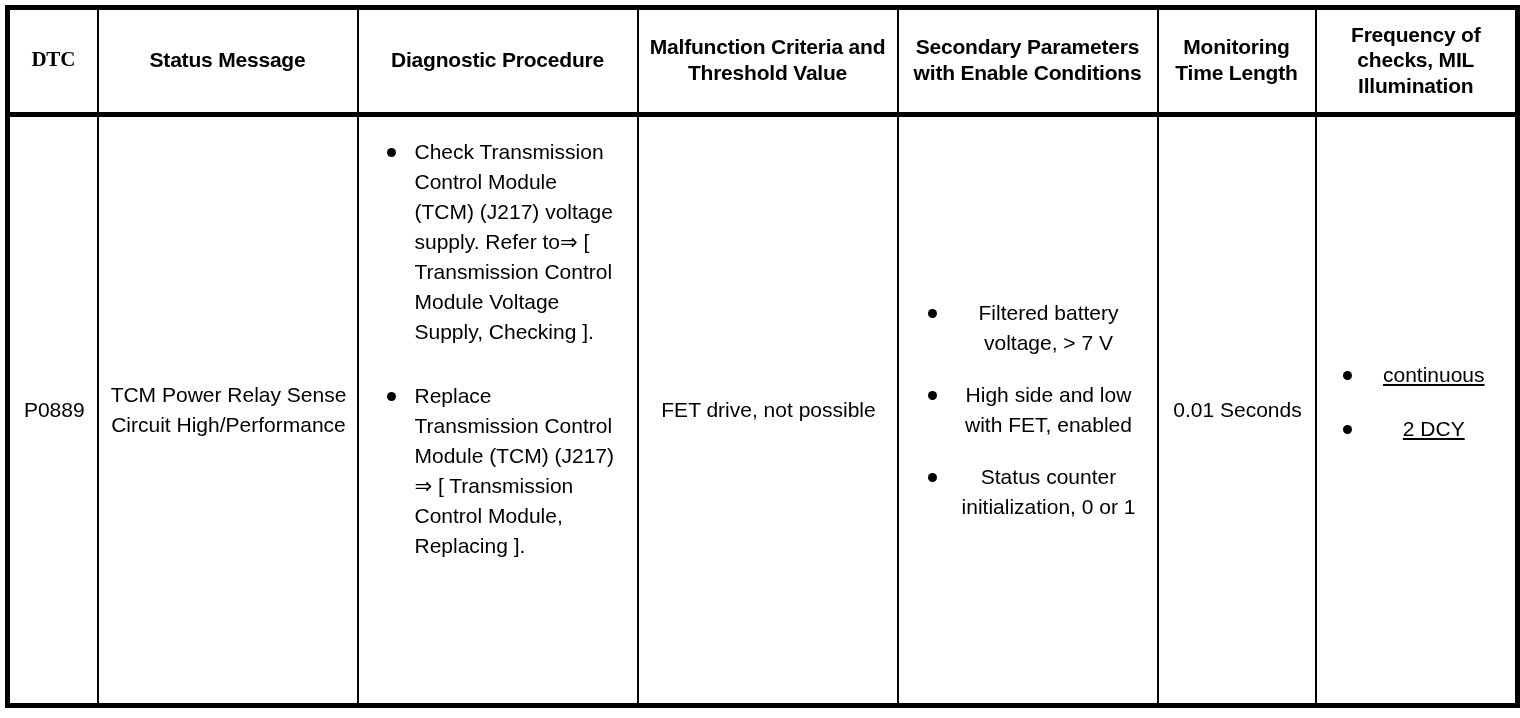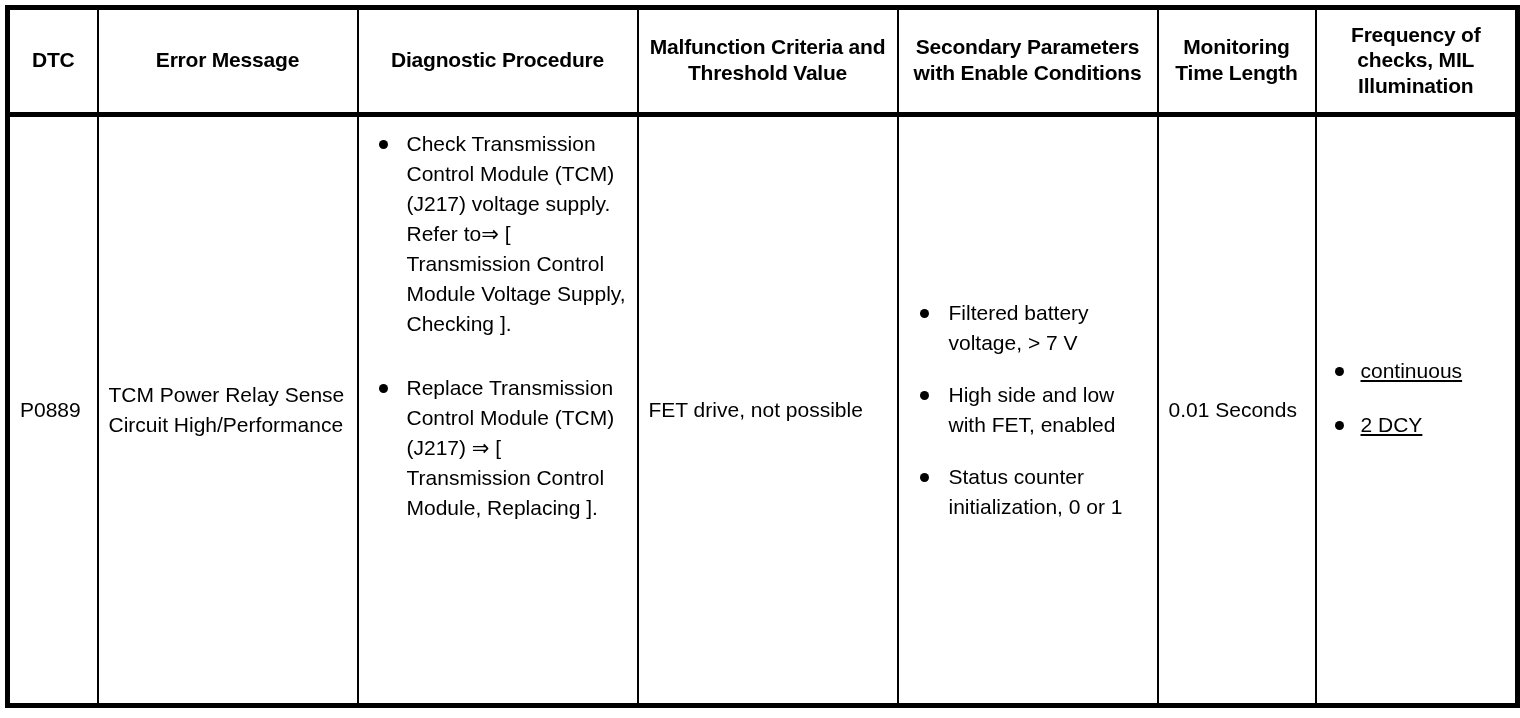--- a/index.html
+++ b/index.html
@@ -52,45 +52,45 @@
     padding: 6px 6px 8px 6px;
     height: 88px;
     vertical-align: middle;
     text-align: center;
     font-weight: bold;
     font-size: 21px;
     line-height: 1.22;
     font-stretch: condensed;
     letter-spacing: -0.2px;
   }
-  thead th:first-child { border-left: none; }
+  thead th:first-child { border-left: none; font-family: Liberation Serif, serif; }
   thead th:last-child  { border-right: none; margin-left: 28px; }
 
   
   tbody td {
     border-left: 2px solid #000000;
     border-right: 2px solid #000000;
     padding: 0;
     font-size: 21px;
     line-height: 30px;
     vertical-align: middle;
   }
   tbody td:first-child { border-left: none; }
   tbody td:last-child  { border-right: none; text-decoration: underline; }
 
   .cell-pad       { padding: 14px 8px 14px 10px; }
   .cell-pad-top   { padding: 12px 8px 14px 10px; }
 
   td.valign-top    { vertical-align: top; }
-  td.valign-middle { vertical-align: middle; }
+  td.valign-middle { vertical-align: middle; text-align: center; }
 
   
   ul.bullets {
     list-style: none;
-    margin: 0;
+    margin: 8px;
     padding: 0;
   }
   ul.bullets > li {
     position: relative;
     padding-left: 40px;
     margin: 0 0 22px 0;
     font-size: 21px;
     line-height: 30px;
   }
   ul.bullets > li:last-child { margin-bottom: 0; }
@@ -124,21 +124,21 @@
       <col class="c-proc">
       <col class="c-crit">
       <col class="c-sec">
       <col class="c-mon">
       <col class="c-freq">
     </colgroup>
 
     <thead>
       <tr>
         <th>DTC</th>
-        <th>Error Message</th>
+        <th>Status Message</th>
         <th>Diagnostic Procedure</th>
         <th>Malfunction Criteria and Threshold Value</th>
         <th>Secondary Parameters with Enable Conditions</th>
         <th>Monitoring Time Length</th>
         <th>Frequency of checks, MIL Illumination</th>
       </tr>
     </thead>
 
     <tbody>
       <tr>

